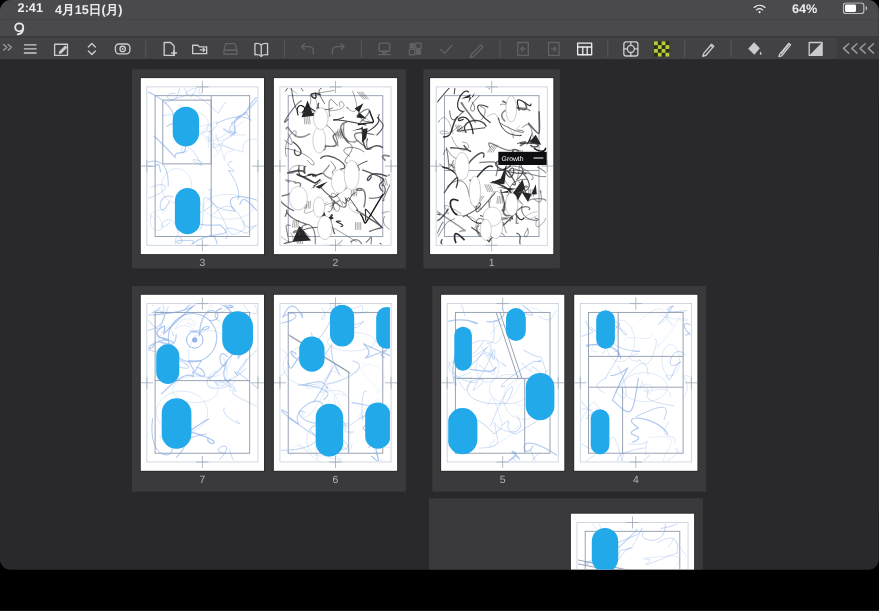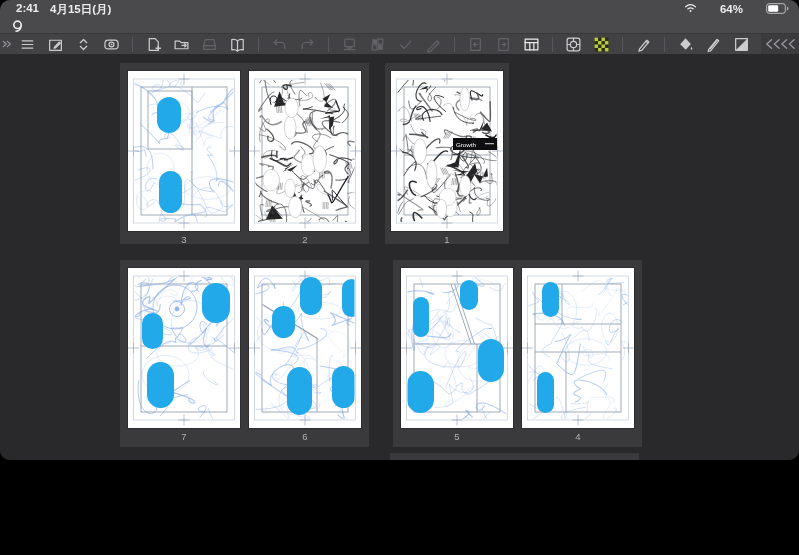--- a/index.html
+++ b/index.html
@@ -1,16 +1,16 @@
 <!DOCTYPE html>
 <html><head>
 <meta charset="utf-8">
 <style>
   html,body{margin:0;padding:0;background:#000;}
-  .screen{position:relative;width:799px;height:460px;background:#29292c;overflow:hidden;
+  .screen{position:relative;width:799px;height:518px;background:#29292c;overflow:hidden;
           font-family:"Liberation Sans","DejaVu Sans",sans-serif;border-radius:10px;
           -webkit-user-select:none;user-select:none;}
   
   .status-bar{position:absolute;left:0;top:0;width:100%;height:18px;background:#4a4a4c;
               display:flex;align-items:center;justify-content:space-between;
               color:#ececee;font-size:11.5px;}
   .status-left{display:flex;gap:11px;padding-left:16px;font-weight:bold;}
   .status-right{display:flex;align-items:center;gap:23px;padding-right:10px;font-weight:bold;}
   
   .menu-bar{position:absolute;left:0;top:18px;width:100%;height:15px;background:#4a4a4c;

